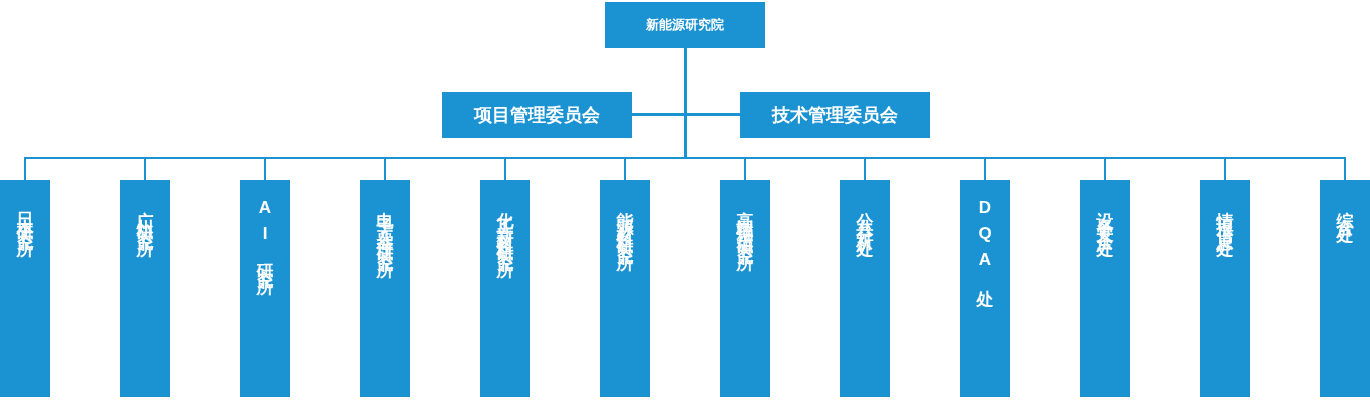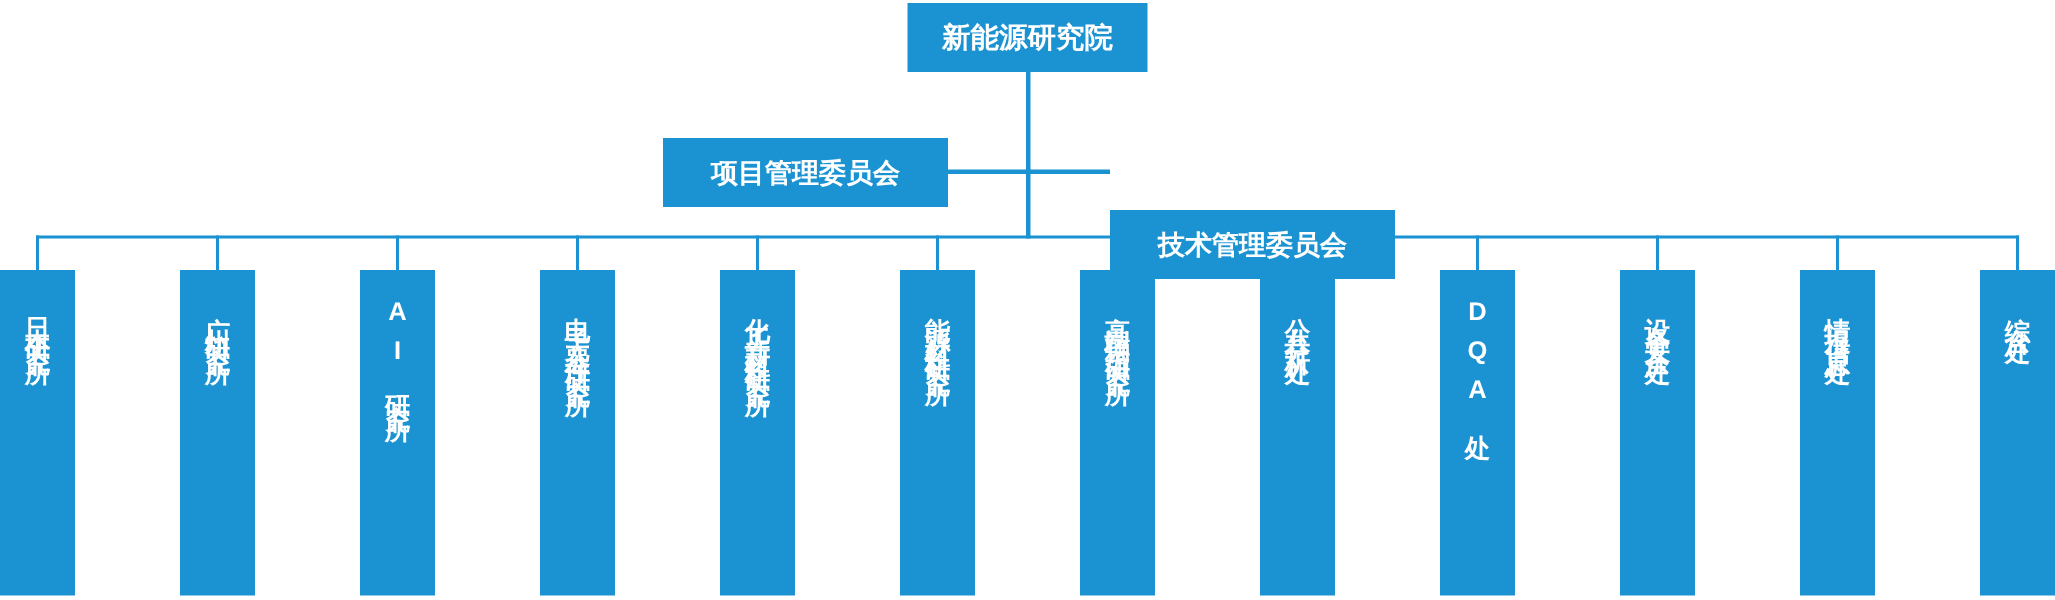--- a/index.html
+++ b/index.html
@@ -19,21 +19,21 @@
     color: #ffffff;
     font-weight: bold;
     display: flex;
     align-items: center;
     justify-content: center;
     box-sizing: border-box;
   }
   .root {
     left: 605px; top: 2px;
     width: 160px; height: 46px;
-    font-size: 19px;
+    font-size: 13px;
   }
   .committee {
     top: 92px;
     width: 190px; height: 46px;
     font-size: 18px;
   }
   .dept {
     top: 180px;
     width: 50px; height: 217px;
     font-size: 17px;
@@ -69,21 +69,21 @@
   <div class="line" style="left:1224px; top:157px; width:2px; height:24px;"></div>
   <div class="line" style="left:1344px; top:157px; width:2px; height:24px;"></div>
 
   <div class="node root">
     <span>新能源研究院</span>
   </div>
 
   <div class="node committee" style="left:442px;">
     <span>项目管理委员会</span>
   </div>
-  <div class="node committee" style="left:740px;margin-top:48px;">
+  <div class="node committee" style="left:740px;">
     <span>技术管理委员会</span>
   </div>
 
   <div class="node dept" style="left:0px;">
     <span class="vtext">日本研究所</span>
   </div>
   <div class="node dept" style="left:120px;">
     <span class="vtext">广州研究所</span>
   </div>
   <div class="node dept" style="left:240px;">

